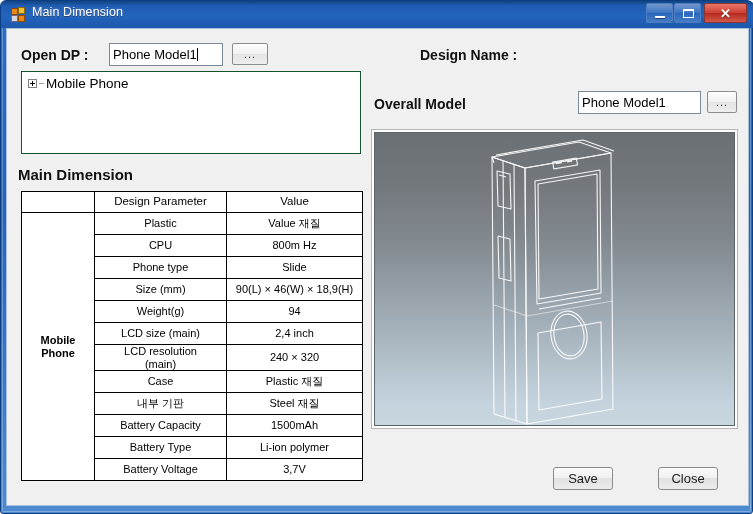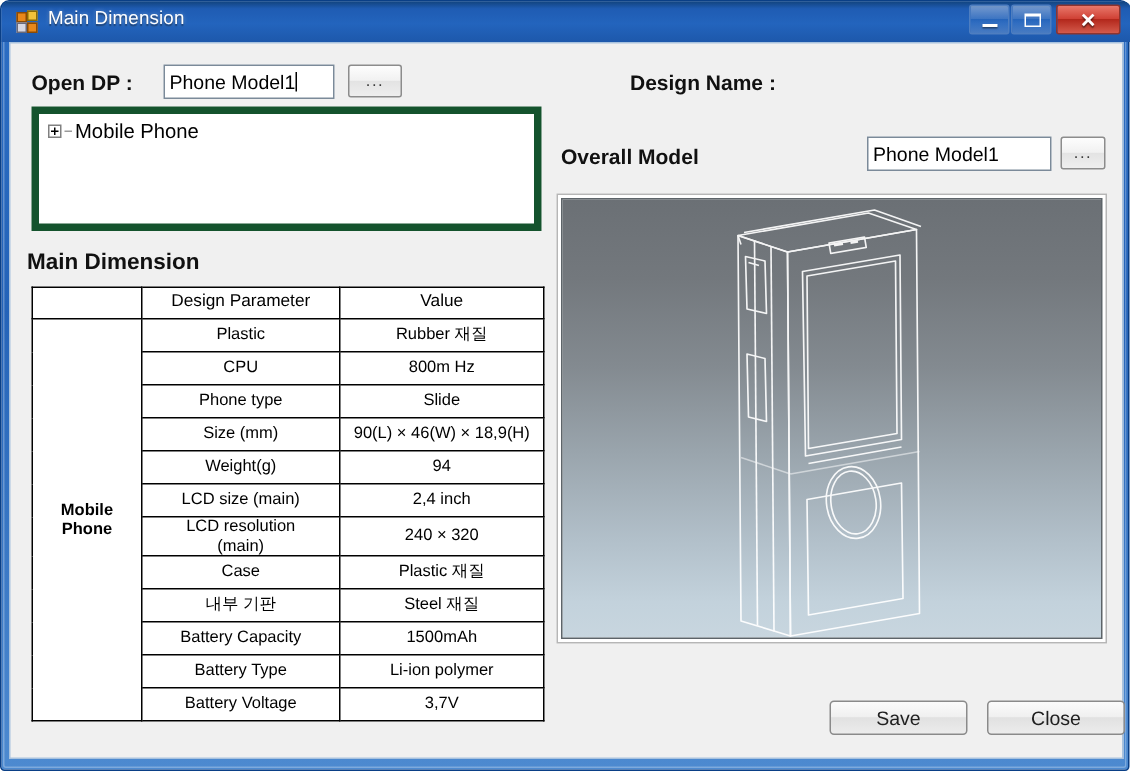--- a/index.html
+++ b/index.html
@@ -152,21 +152,21 @@
   #btn-browse-dp      { left: 225px; top: 14px; width: 36px; height: 22px; line-height: 20px; }
   #btn-browse-overall { left: 700px; top: 62px; width: 30px; height: 22px; line-height: 20px; }
 
   
   #treeview {
     position: absolute;
     left: 14px; top: 42px;
     width: 340px; height: 83px;
     box-sizing: border-box;
     background: #ffffff;
-    border: 5px solid #14532d;
+    border: 1px solid #14532d;
     overflow: hidden;
   }
   #tree-node {
     position: absolute;
     left: 6px; top: 4px;
     display: flex;
     align-items: center;
     white-space: nowrap;
   }
   #tree-expander {
@@ -259,21 +259,21 @@
         #c3d2dc 92%,
         #c8d6df 100%);
     overflow: hidden;
   }
   #preview-canvas svg { position: absolute; left: 0; top: 0; }
 
   
   .btn-action {
     position: absolute;
     box-sizing: border-box;
-    width: 92px; height: 23px;
+    width: 60px; height: 23px;
     background: linear-gradient(to bottom, #fbfbfb 0%, #f0f0f0 46%, #e1e1e1 50%, #ececec 100%);
     border: 1px solid #8a8a8a;
     border-radius: 3px;
     font-family: "Liberation Sans", sans-serif;
     font-size: 13px;
     color: #202020;
     text-align: center;
     line-height: 21px;
   }
   #btn-save  { left: 546px; top: 438px; }
@@ -340,21 +340,21 @@
           <th>Value</th>
         </tr>
       </thead>
       <tbody id="dim-table-body">
           <tr>
             <td id="cell-group" rowspan="12">
               <div>Mobile</div>
               <div>Phone</div>
             </td>
             <td>Plastic</td>
-            <td>Rubber 재질</td>
+            <td>Value 재질</td>
           </tr>
           <tr>
             <td>CPU</td>
             <td>800m Hz</td>
           </tr>
           <tr>
             <td>Phone type</td>
             <td>Slide</td>
           </tr>
           <tr>

